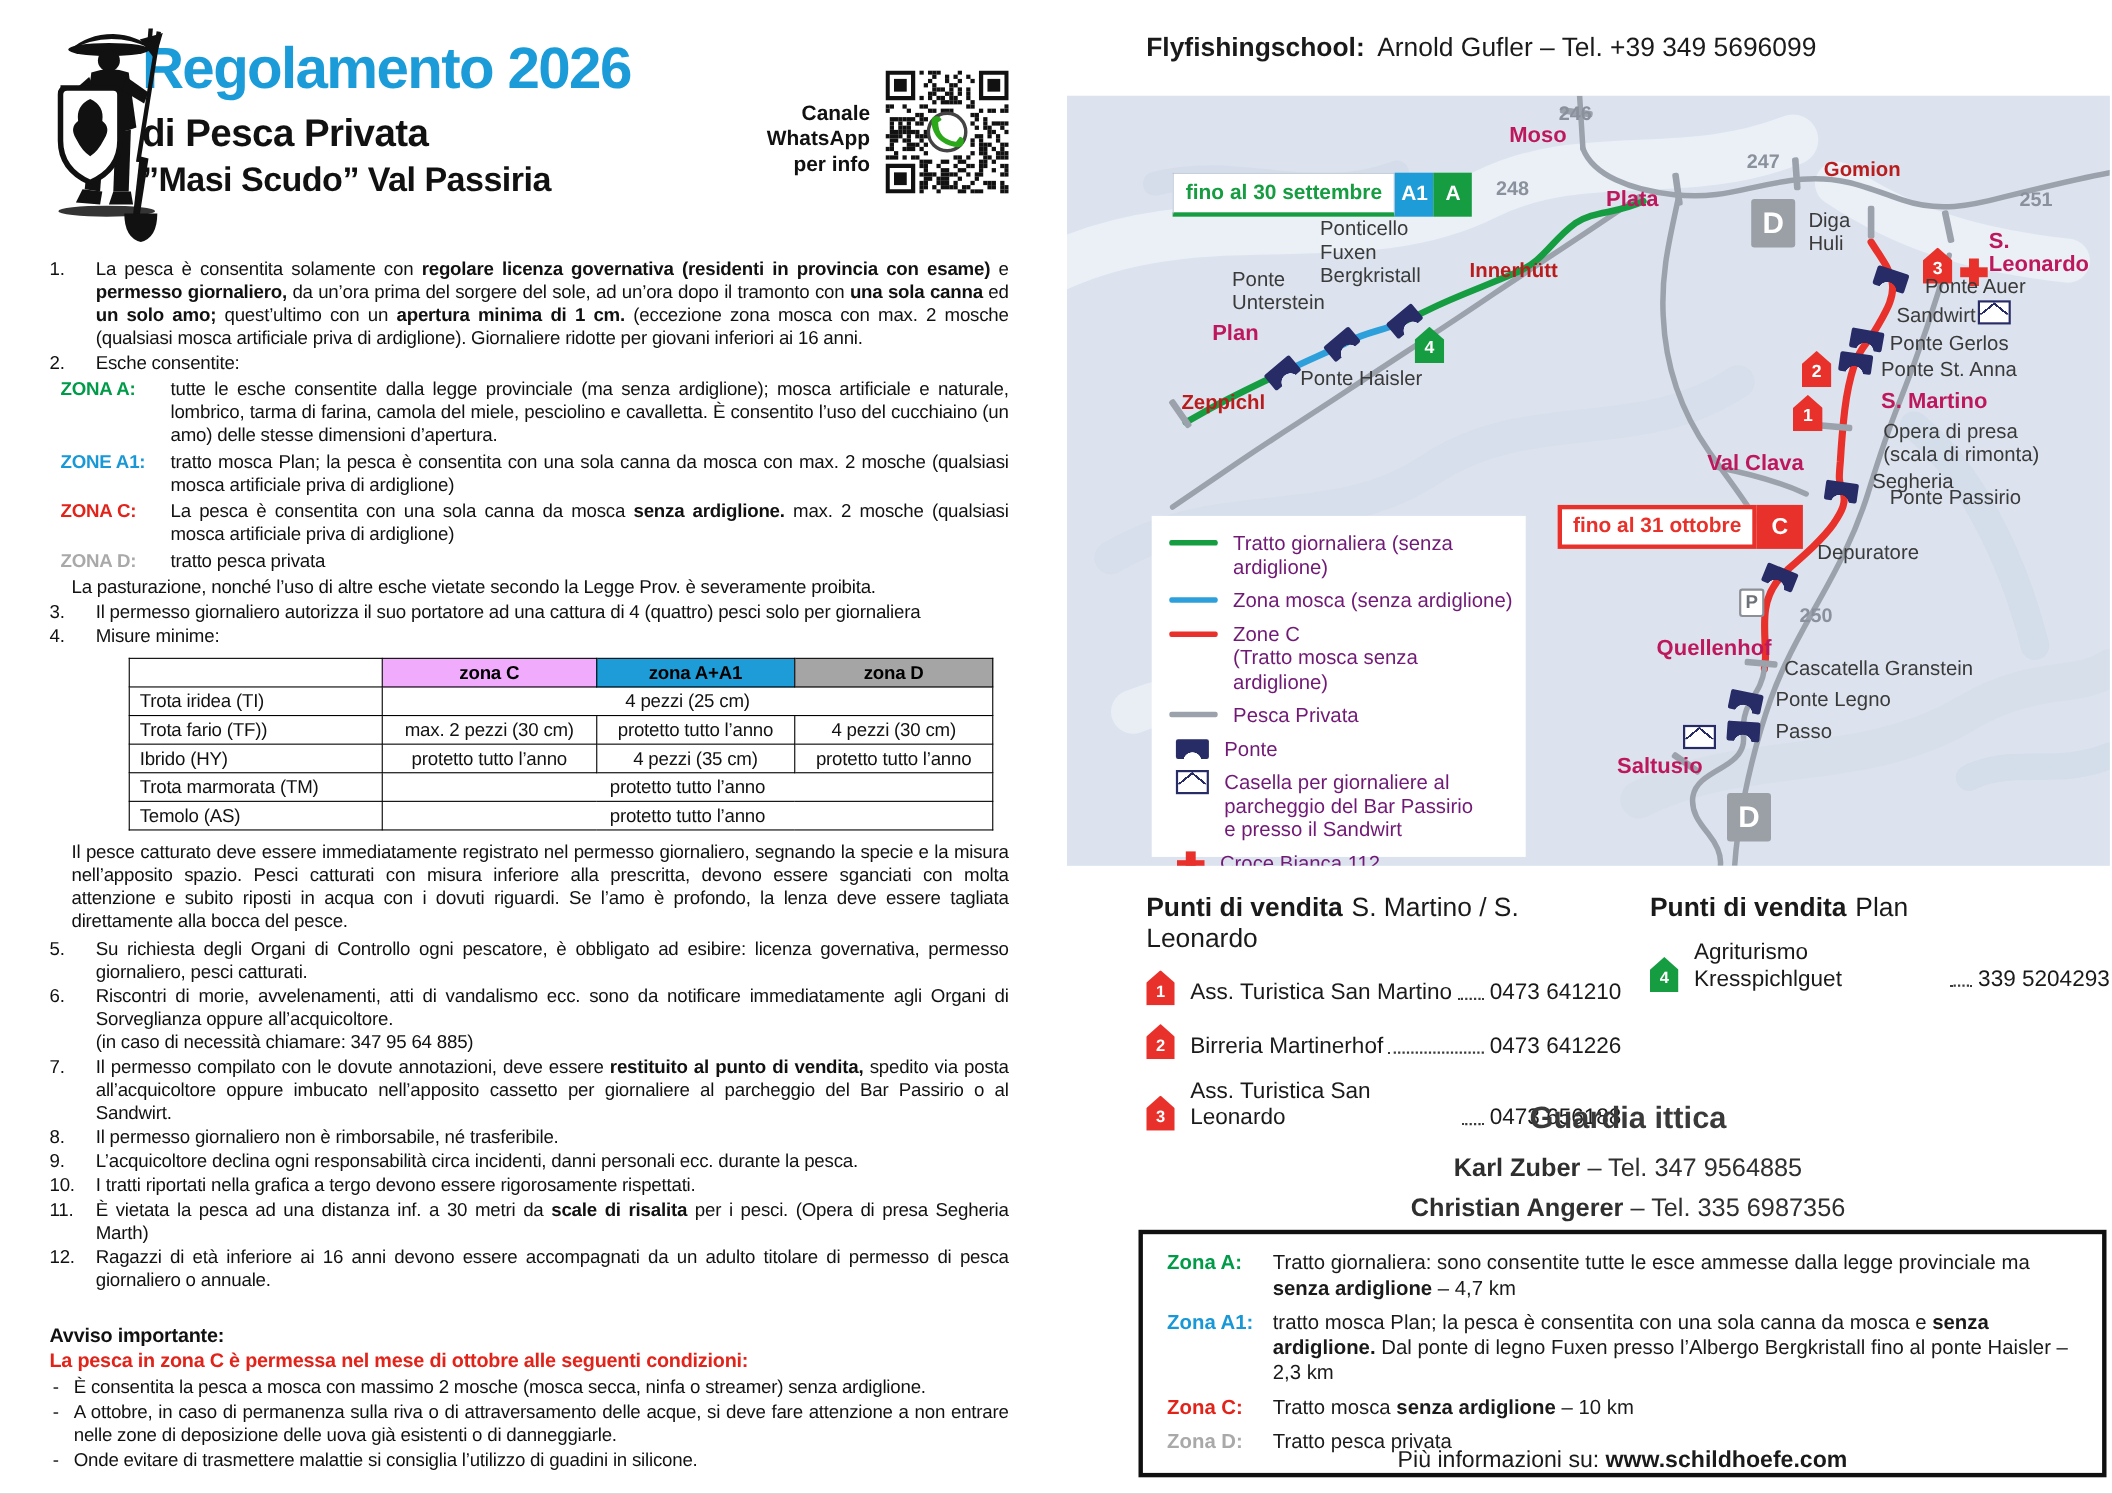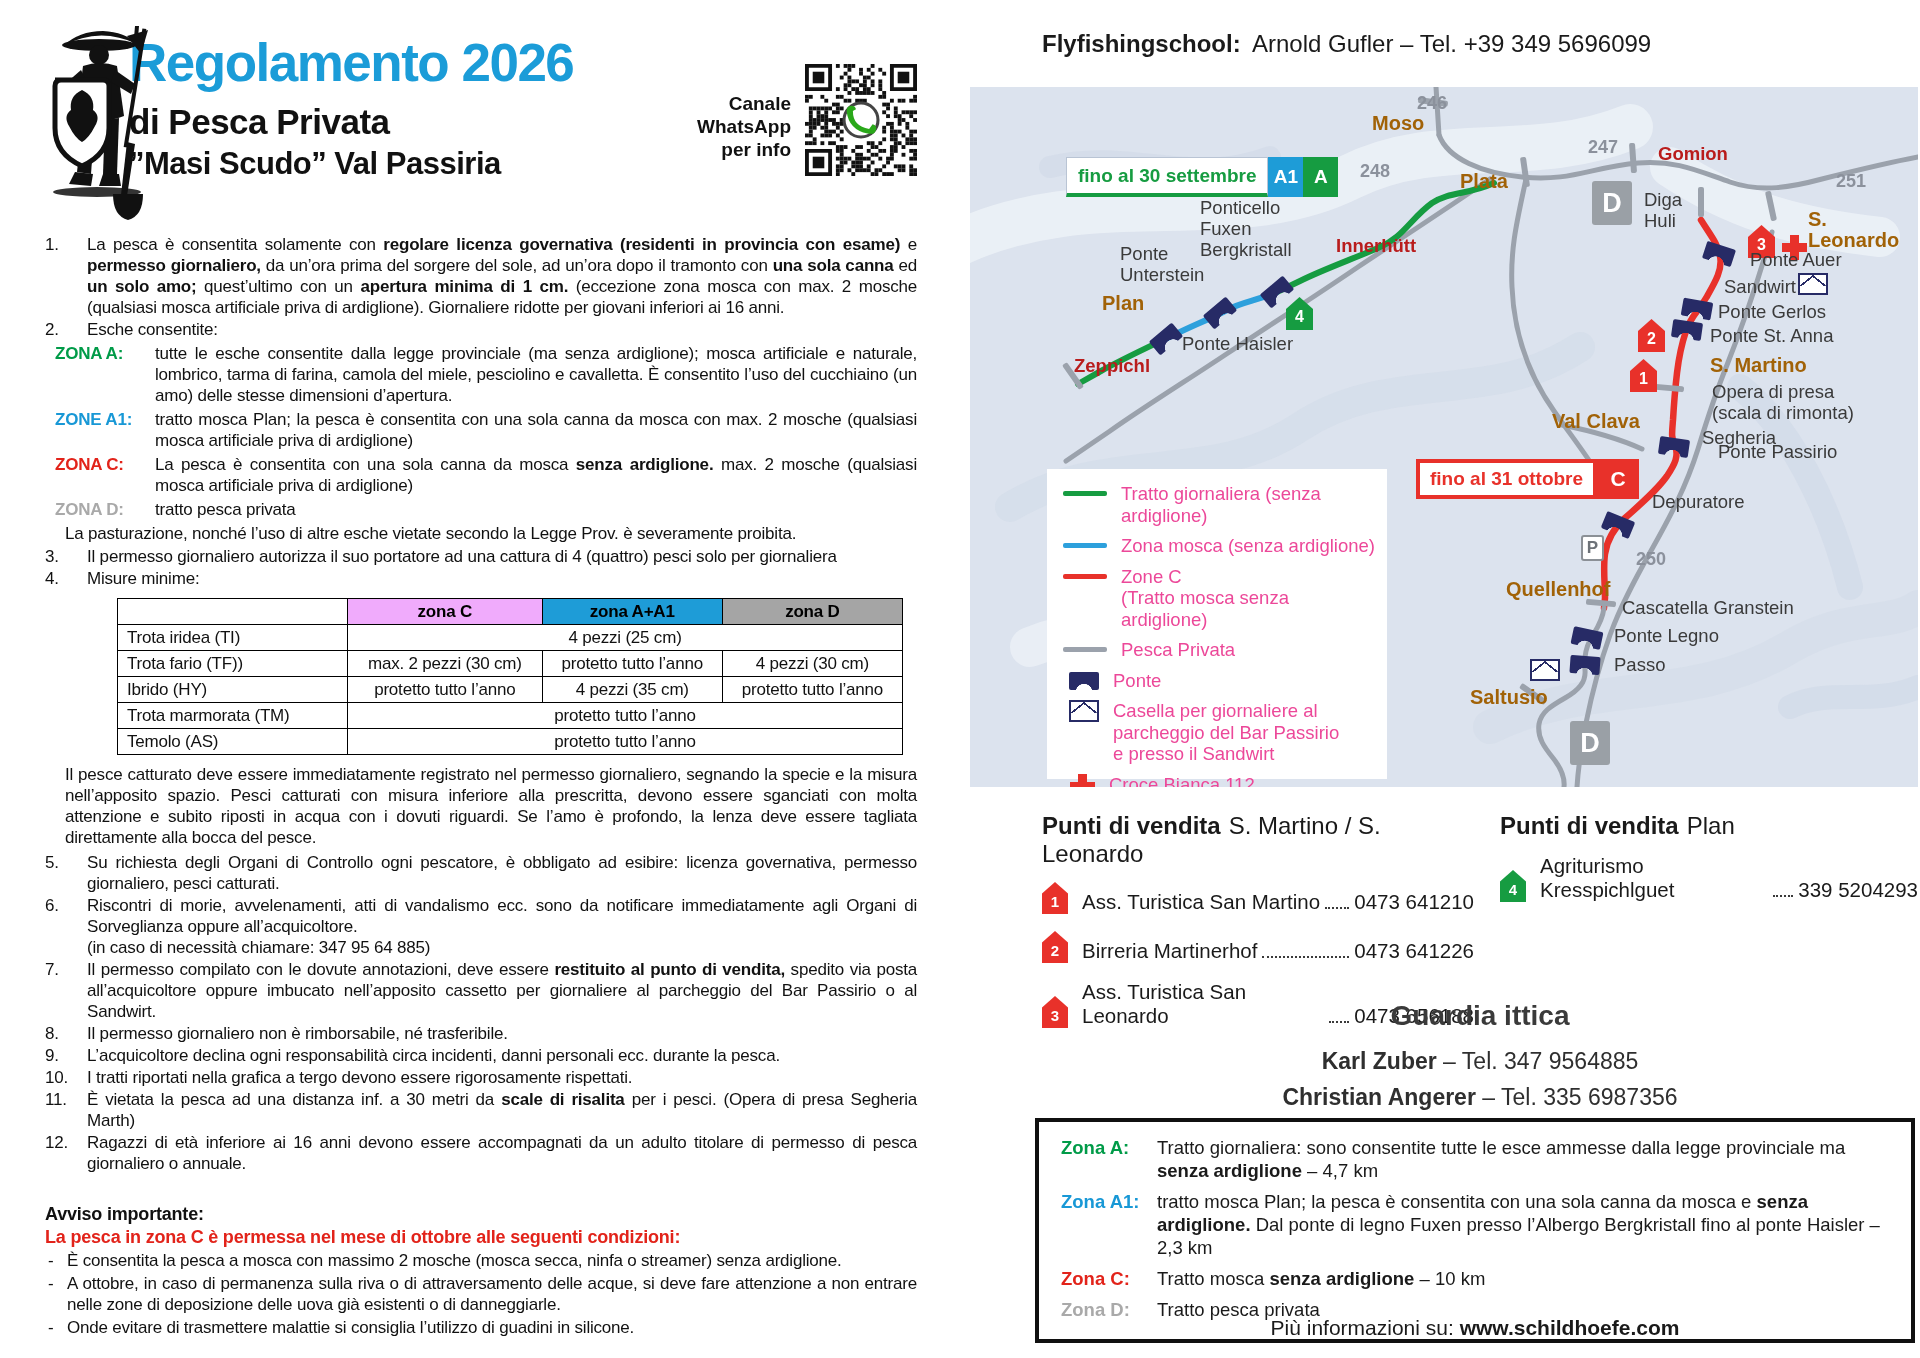--- a/index.html
+++ b/index.html
@@ -42,21 +42,21 @@
   .brow .btext { flex:1; text-align:justify; }
 
   
   .ff-line { position:absolute; left:1042px; top:30px; font-size:24px; color:#1a1a1a; }
   .ff-line .b { margin-right:6px; }
 
   .map { position:absolute; left:970px; top:87px; width:948px; height:700px; background:#dce3ee; overflow:hidden; }
   .map svg.base { position:absolute; left:0; top:0; }
   .map-layer { position:absolute; inset:0;border-radius:16px; }
   .mlabel { position:absolute; white-space:pre-line; font-size:18.5px; line-height:21px; color:#3a3a3a; }
-  .mlabel.town { font-weight:700; color:#a16207; font-size:20px; }
+  .mlabel.town { font-weight:700; color:#be185d; font-size:20px; }
   .mlabel.num { color:#8b919c; font-size:18px; font-weight:600; }
   .mlabel.area { color:#b91c1c; font-weight:600; }
   .bridge { position:absolute; width:30px; height:18px; border-radius:2px;
             background:radial-gradient(circle at 50% 112%, rgba(0,0,0,0) 0 8px, #272b66 8.5px); }
   .tick { position:absolute; width:30px; height:6px; background:#9ba2ac; border-radius:2px; }
   .marker { position:absolute; width:27px; height:33px; clip-path:polygon(50% 0,100% 36%,100% 100%,0 100%,0 36%);
             color:#fff; font-weight:700; font-size:16px; display:flex; align-items:flex-end; justify-content:center; padding-bottom:4px; }
   .marker.red { background:#e8312a; } .marker.green { background:#169c41; }
   .envflap { position:absolute; width:30px; height:22px; background:#fff; border:2.5px solid #272b66; }
   .envflap::before { content:''; position:absolute; inset:0;
@@ -82,21 +82,21 @@
   .lg-sw { flex:none; width:44px; position:relative; }
   .lg-sw.line { height:5px; border-radius:2px; margin-top:8px; }
   .lg-sw.bridge2 { width:30px; height:18px; border-radius:2px; margin-top:2px; margin-left:6px;
       background:radial-gradient(circle at 50% 112%, #fff 0 8px, #272b66 8.5px); }
   .lg-sw.mailbox { width:30px; height:22px; background:#fff; border:2.5px solid #272b66; margin-left:6px; }
   .lg-sw.mailbox::before { content:''; position:absolute; inset:0;
      background:linear-gradient(to bottom right, rgba(0,0,0,0) 46%, #272b66 46% 56%, rgba(0,0,0,0) 56%) left top/53% 62% no-repeat,
                 linear-gradient(to bottom left,  rgba(0,0,0,0) 46%, #272b66 46% 56%, rgba(0,0,0,0) 56%) right top/53% 62% no-repeat; }
   .lg-sw.cross2 { width:25px; height:25px; margin-left:7px;
      background:linear-gradient(#e8312a,#e8312a) center/100% 36% no-repeat, linear-gradient(#e8312a,#e8312a) center/36% 100% no-repeat; }
-  .lg-text { font-size:18.5px; line-height:21.5px; color:#ec4899; white-space:pre-line; }
+  .lg-text { font-size:18.5px; line-height:21.5px; color:#701a75; white-space:pre-line; }
 
   .pv-block { position:absolute; top:812px; }
   .pv-left { left:1042px; width:432px; }
   .pv-right { left:1500px; width:418px; }
   .pv-title { font-size:24px; color:#1a1a1a; margin-bottom:14px; }
   .pv-title .b { margin-right:8px; }
   .pv-item { display:flex; align-items:flex-end; margin-bottom:17px; font-size:20.5px; color:#1a1a1a; }
   .pv-pin { position:relative; flex:none; width:26px; height:32px; clip-path:polygon(50% 0,100% 36%,100% 100%,0 100%,0 36%);
             color:#fff; font-weight:700; font-size:15px; display:flex; align-items:flex-end; justify-content:center; padding-bottom:4px; margin-right:14px; }
   .pv-pin.red { background:#e8312a; } .pv-pin.green { background:#169c41; }

